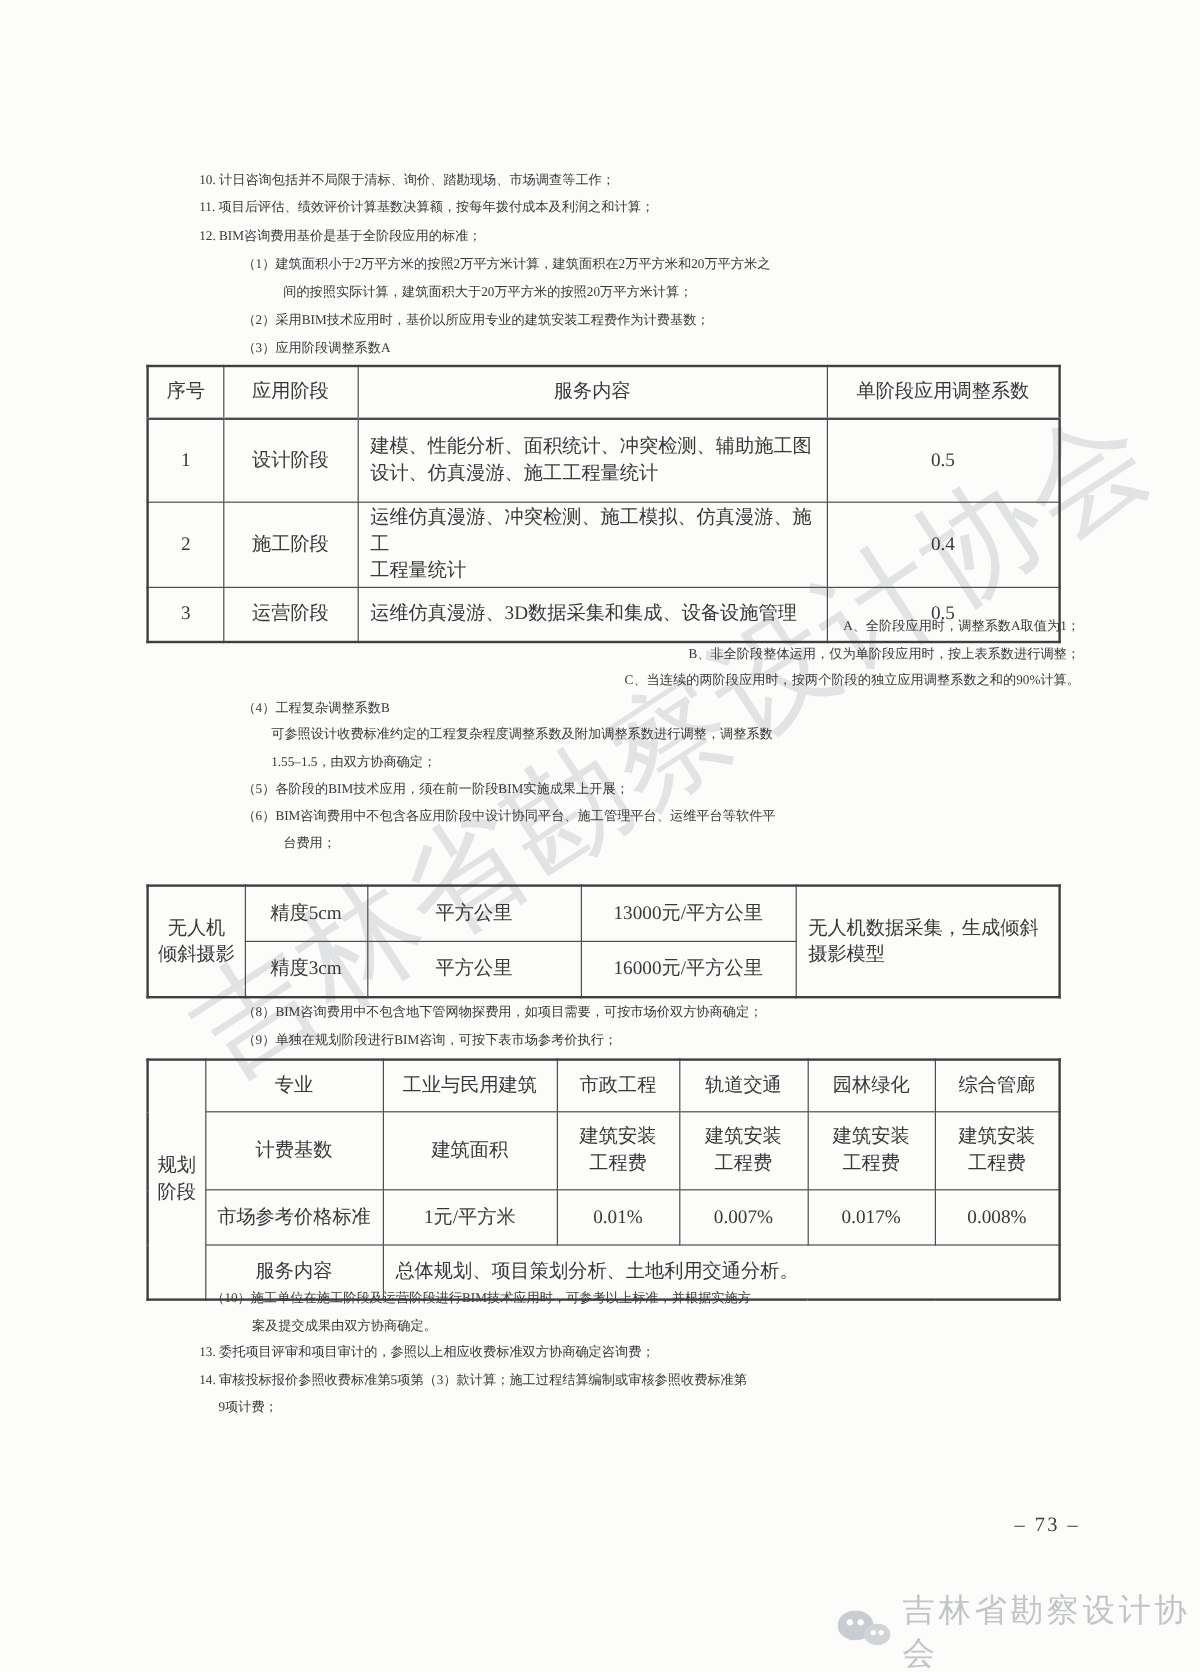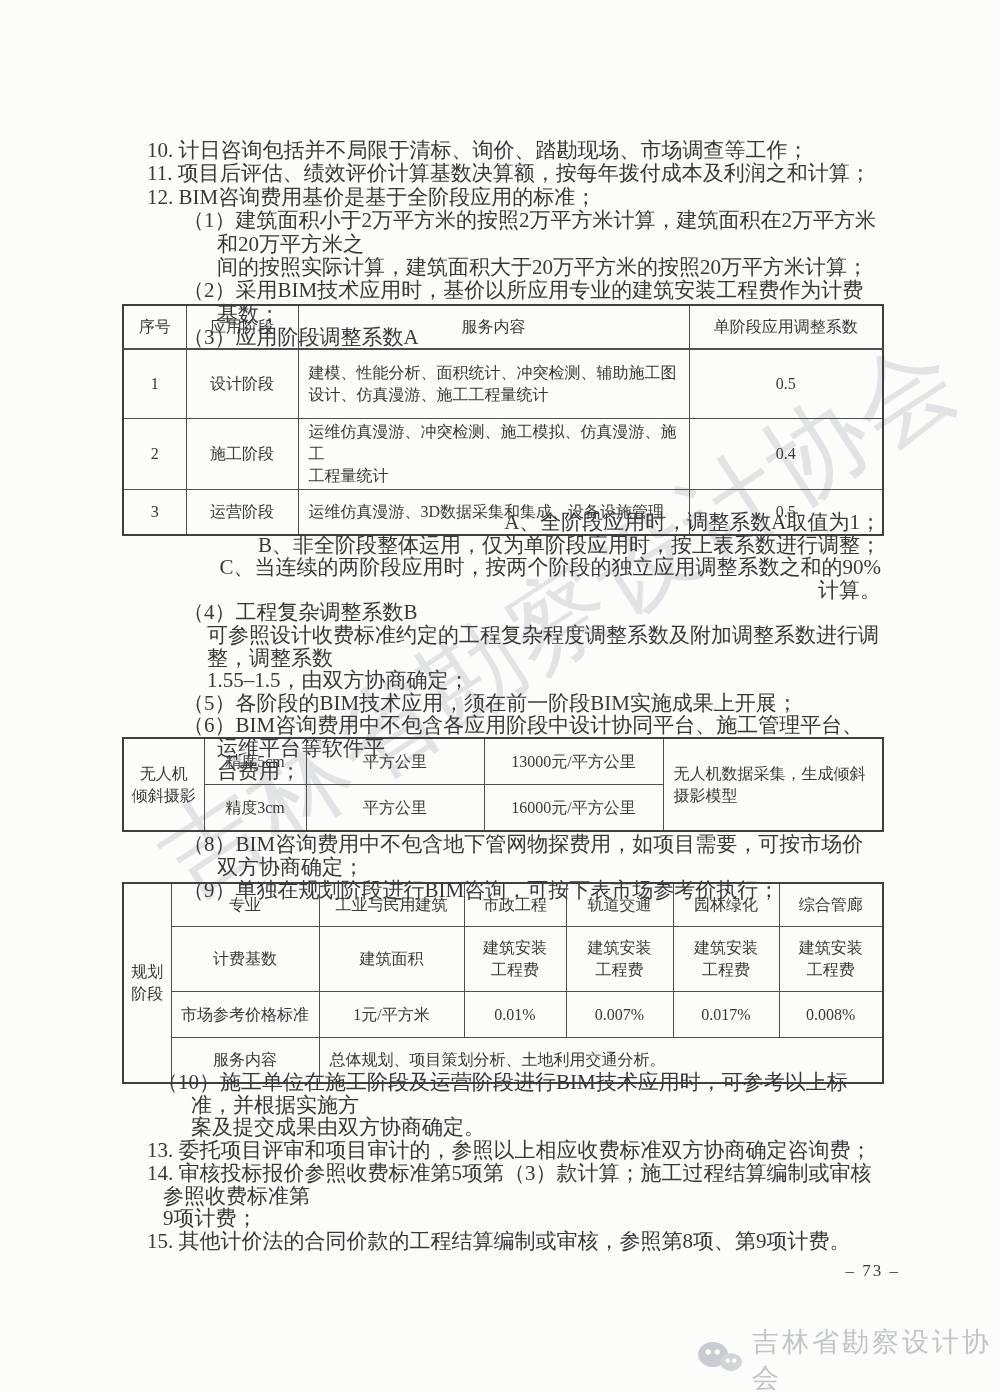--- a/index.html
+++ b/index.html
@@ -15,21 +15,21 @@
   .watermark{
     position:absolute;left:135px;top:815px;
     font-size:100px;letter-spacing:3px;white-space:nowrap;
     color:rgba(95,102,110,0.16);
     transform:rotate(-33deg);transform-origin:left top;
     pointer-events:none;user-select:none;
     font-family:"Liberation Serif","DejaVu Serif",serif;
   }
 
   
-  .blk{position:absolute;left:113px;width:768px;font-size:21px;}
+  .blk{position:absolute;left:132px;width:768px;font-size:11px;}
   .blk p{margin:0;white-space:pre-line;}
   #b1{top:139px;line-height:23.4px;}
   #b2{top:511px;line-height:22.6px;}
   #b3{top:833px;line-height:23px;}
   #b4{top:1071px;line-height:22.7px;}
   .l1{padding-left:50px;text-indent:-16px;}   
   .l2{padding-left:104px;text-indent:-34px;}  
   .l2b{padding-left:78px;text-indent:-34px;}  
   .abc{padding-left:86px;text-align:right;}                    
   .n4{padding-left:94px;}                     
@@ -247,21 +247,20 @@
       </tr>
     </tbody>
   </table>
 
   <div class="blk" id="b4">
     <p class="l2b">（10）施工单位在施工阶段及运营阶段进行BIM技术应用时，可参考以上标准，并根据实施方
 案及提交成果由双方协商确定。</p>
     <p class="l1">13. 委托项目评审和项目审计的，参照以上相应收费标准双方协商确定咨询费；</p>
     <p class="l1">14. 审核投标报价参照收费标准第5项第（3）款计算；施工过程结算编制或审核参照收费标准第
 9项计费；</p>
-    <p class="l1">15. 其他计价法的合同价款的工程结算编制或审核，参照第8项、第9项计费。</p>
   </div>
 
   <div class="pageno">– 73 –</div>
 
   <div class="footer">
     <span class="wx">
         <i class="bub1"></i>
         <i class="bub2"></i>
       </span>
     <span class="brand">吉林省勘察设计协会</span>

